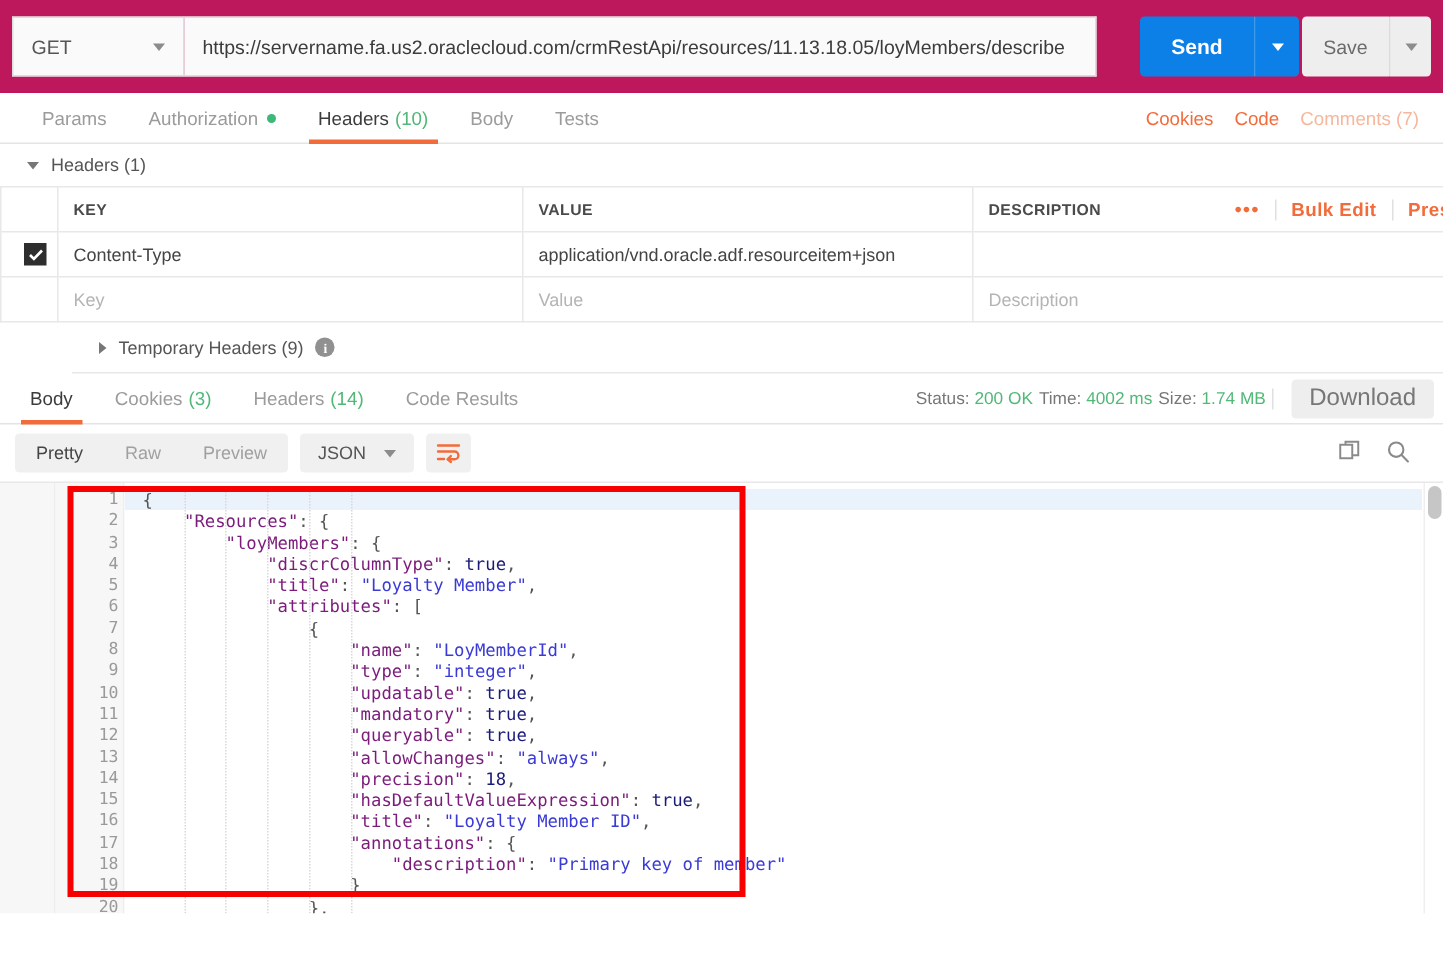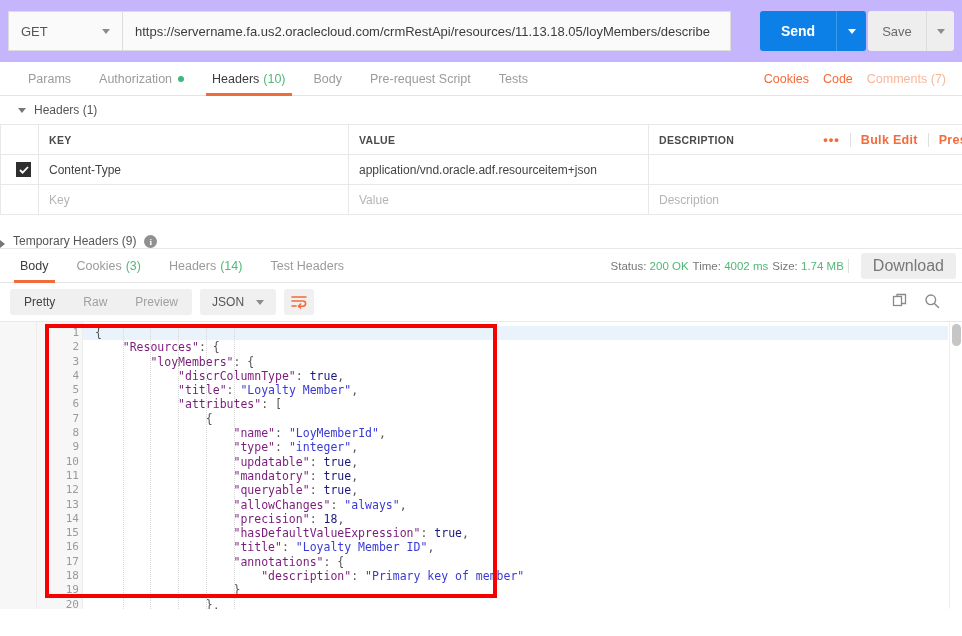--- a/index.html
+++ b/index.html
@@ -12,21 +12,21 @@
     overflow: hidden;
   }
 
   
   .urlbar {
     height: 62px;
     display: flex;
     align-items: center;
     padding: 0 8px;
     gap: 0;
-    background: #c4b5fd;
+    background: #be185d;
   }
   .method-select {
     width: 115px; height: 40px;
     border: 1px solid #dddddd;
     background: #fafafa;
     display: flex; align-items: center;
     padding: 0 12px;
     font-size: 13px; color: #555555;
     cursor: pointer;
     position: relative;
@@ -179,24 +179,26 @@
     display: flex; align-items: center; justify-content: center;
     margin-left: 5px;
     cursor: pointer;
   }
   .checkbox svg { display: block; }
   .placeholder-txt { color: #b4b4b4; }
   .cell-val { color: #444444; }
 
   .temp-headers {
     height: 34px;
-    display: flex; align-items: flex-end;
+    display: flex; align-items: center;
+    padding-left: 18px;
     gap: 8px;
     font-size: 12px; color: #555555;
     border-bottom: 1px solid #e8e8e8;
+    margin-left: 48px;
   }
   .info-icon {
     width: 13px; height: 13px; border-radius: 50%;
     background: #909090; color: #ffffff;
     font-size: 9px; font-weight: bold;
     display: flex; align-items: center; justify-content: center;
     font-family: "Liberation Serif", serif;
   }
 
   
@@ -389,23 +391,20 @@
   <div class="tab">
     <span>Authorization</span>
     <span class="green-dot"></span>
   </div>
   <div class="tab active">
     <span>Headers</span>
     <span class="count">(10)</span>
   </div>
   <div class="tab">
     <span>Body</span>
-  </div>
-  <div class="tab">
-    <span>Pre-request Script</span>
   </div>
   <div class="tab">
     <span>Tests</span>
   </div>
   <div class="tabs-right">
     <span class="link-orange">Cookies</span>
     <span class="link-orange">Code</span>
     <span class="link-faded">Comments (7)</span>
   </div>
 </div>
@@ -468,21 +467,21 @@
   </div>
   <div class="tab">
     <span>Cookies</span>
     <span class="count">(3)</span>
   </div>
   <div class="tab">
     <span>Headers</span>
     <span class="count">(14)</span>
   </div>
   <div class="tab">
-    <span>Test Headers</span>
+    <span>Code Results</span>
   </div>
   <div class="resp-meta">
     <span>
       <span>Status:</span>
       <span class="val">200 OK</span>
     </span>
     <span>
       <span>Time:</span>
       <span class="val">4002 ms</span>
     </span>

